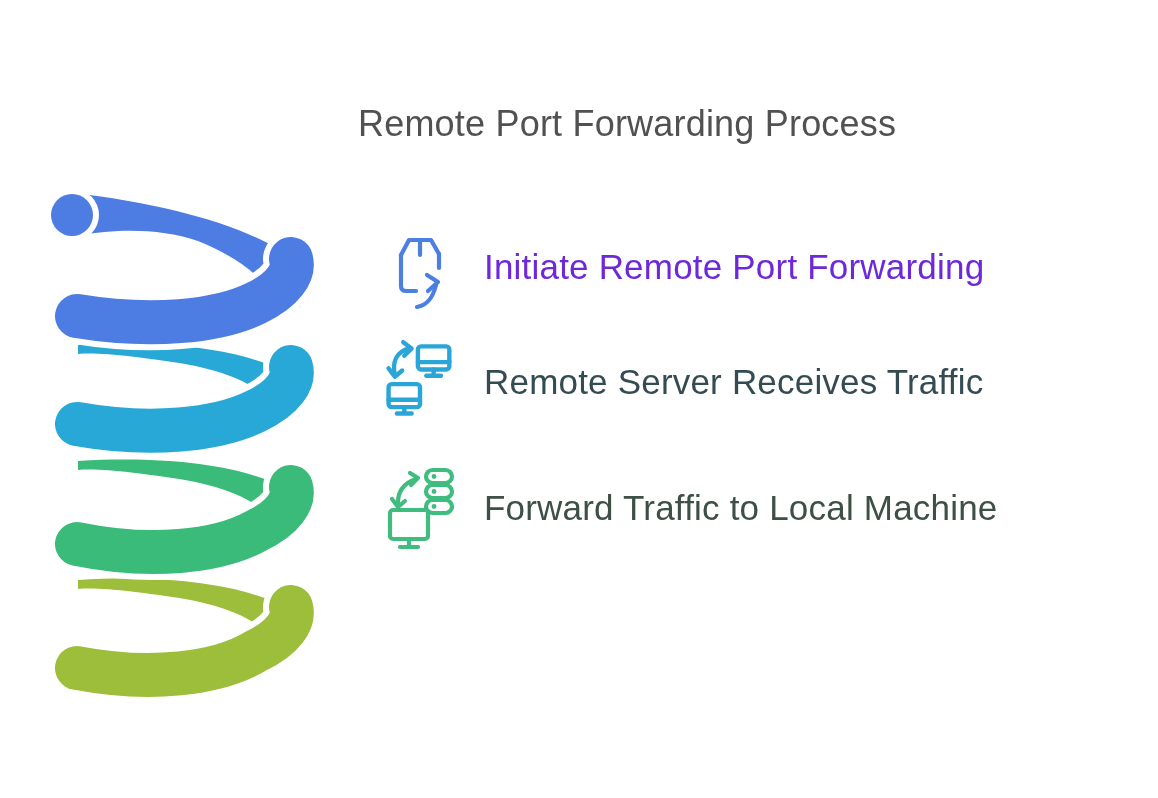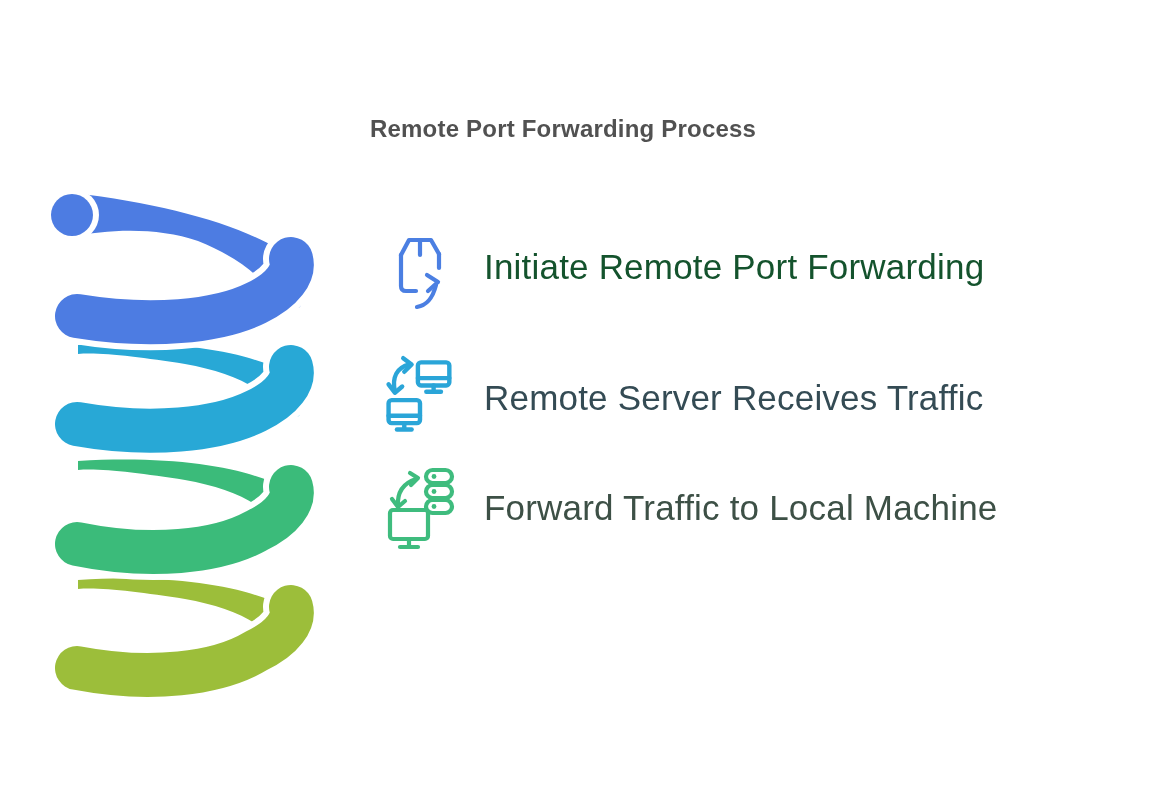--- a/index.html
+++ b/index.html
@@ -15,23 +15,23 @@
   }
   .canvas {
     position: absolute;
     inset: 0;
     background: #ffffff;
   }
   .title {
     position: absolute;
     left: 354px;
     top: 99px;
-    margin: 16px;
-    font-size: 24px;
-    font-weight: 700;
+    margin: 4px;
+    font-size: 36px;
+    font-weight: 400;
     letter-spacing: 0.2px;
     white-space: nowrap;
   }
   .spiral {
     position: absolute;
     left: 30px;
     top: 175px;
     width: 300px;
     height: 545px;
   }
@@ -97,24 +97,24 @@
     <svg class="icon" viewBox="0 0 68 88" style="color: rgb(75, 127, 226);">
       <g>
         <path d="M15 32 L23 17 H45 L53 31"></path>
         <path d="M34 17 V32"></path>
         <path d="M15 32 V63 Q15 68 20 68 H30"></path>
         <path d="M53 31 V45"></path>
         <path d="M31 84 C42 82 47 74 50 62"></path>
         <path d="M41 52 L52 59 L42 68"></path>
       </g>
     </svg>
-    <span class="label" style="color: #14532d; text-align: right;">Initiate Remote Port Forwarding</span>
+    <span class="label" style="color: #6d28d9; text-align: right;">Initiate Remote Port Forwarding</span>
   </div>
 
-  <div class="step" style="top:352px">
+  <div class="step" style="top:336px">
     <svg class="icon" viewBox="0 0 68 84" style="color: rgb(42, 165, 216);">
       <g>
         <rect x="32" y="8" width="30" height="22" rx="3"></rect>
         <path d="M32 23 H62"></path>
         <path d="M47 30 V35"></path>
         <path d="M40 36 H54"></path>
         <rect x="4" y="44" width="30" height="22" rx="3"></rect>
         <path d="M4 59 H34"></path>
         <path d="M19 66 V71"></path>
         <path d="M12 72 H26"></path>

